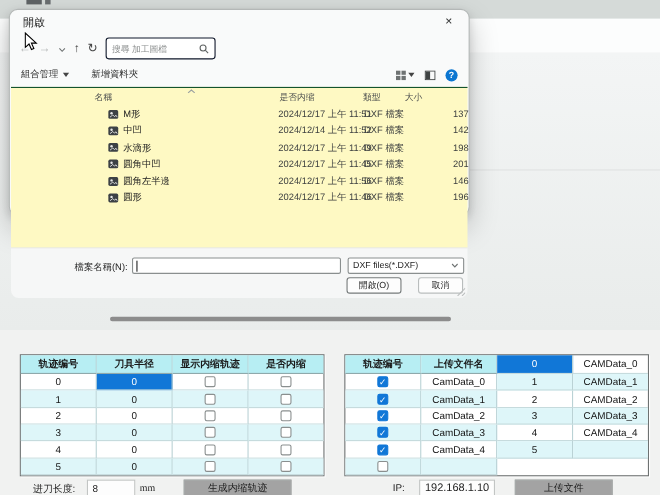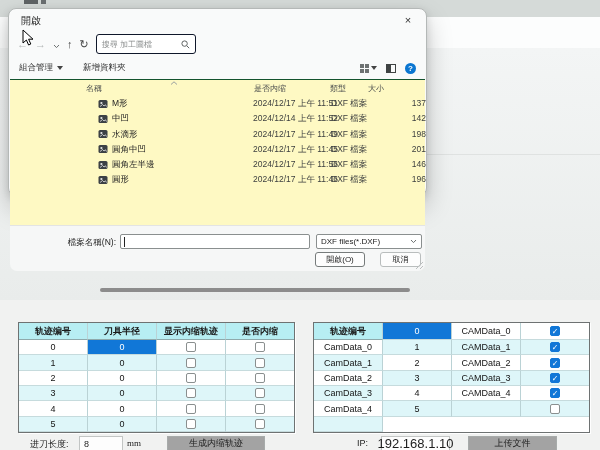--- a/index.html
+++ b/index.html
@@ -84,21 +84,21 @@
   .cb.on { background:#1177d7; border-color:#1177d7; }
 
   
   .ctl-label { position:absolute; top:438px; font-size:9px; color:#1d1d1d; }
   .ctl-input { position:absolute; top:436px; height:15px; background:#fdfdfd; border:1px solid #c2c5c4;
                font-size:9px; color:#1d1d1d; display:flex; align-items:center; }
   .ctl-btn { position:absolute; top:436px; height:15px; background:#a3a3a3; border:1px solid #a7abaa;
              font-size:9px; color:#1d1d1d; display:flex; align-items:center; justify-content:center; }
   #feed-label { left:30px; } #feed-input { left:79px; width:44px; padding-left:4px; }
   #feed-unit { left:127px;font-family:Liberation Serif, serif; } #gen-btn { left:167px; width:98px; }
-  #ip-label { left:357px; } #ip-input { left:381px; width:69px; justify-content:center; font-size:13px; }
+  #ip-label { left:357px; } #ip-input { left:381px; width:69px; justify-content:center; font-size:10px; }
   #upload-btn { left:468px; width:89px; }
 
   #cursor { left:22px; top:29px; }
 </style>
 </head>
 <body>
 
 <div class="abs" id="bg-topband"></div>
 <div class="abs" id="bg-frag1"></div>
 <div class="abs" id="bg-frag2"></div>
@@ -157,20 +157,21 @@
     <div class="tcell alt">
       <span class="cb"></span>
     </div>
     <div class="tcell alt">
       <span class="cb"></span>
     </div>
   </div>
 
 <div class="ttable" id="right-table">
     <div class="tcell th">轨迹编号</div>
+    <div class="tcell th">上传文件名</div>
     <div class="tcell sel">0</div>
     <div class="tcell">CAMData_0</div>
     <div class="tcell">
       <span class="cb on">✓</span>
     </div>
     <div class="tcell">CamData_0</div>
     <div class="tcell alt">1</div>
     <div class="tcell alt">CAMData_1</div>
     <div class="tcell alt">
       <span class="cb on">✓</span>

